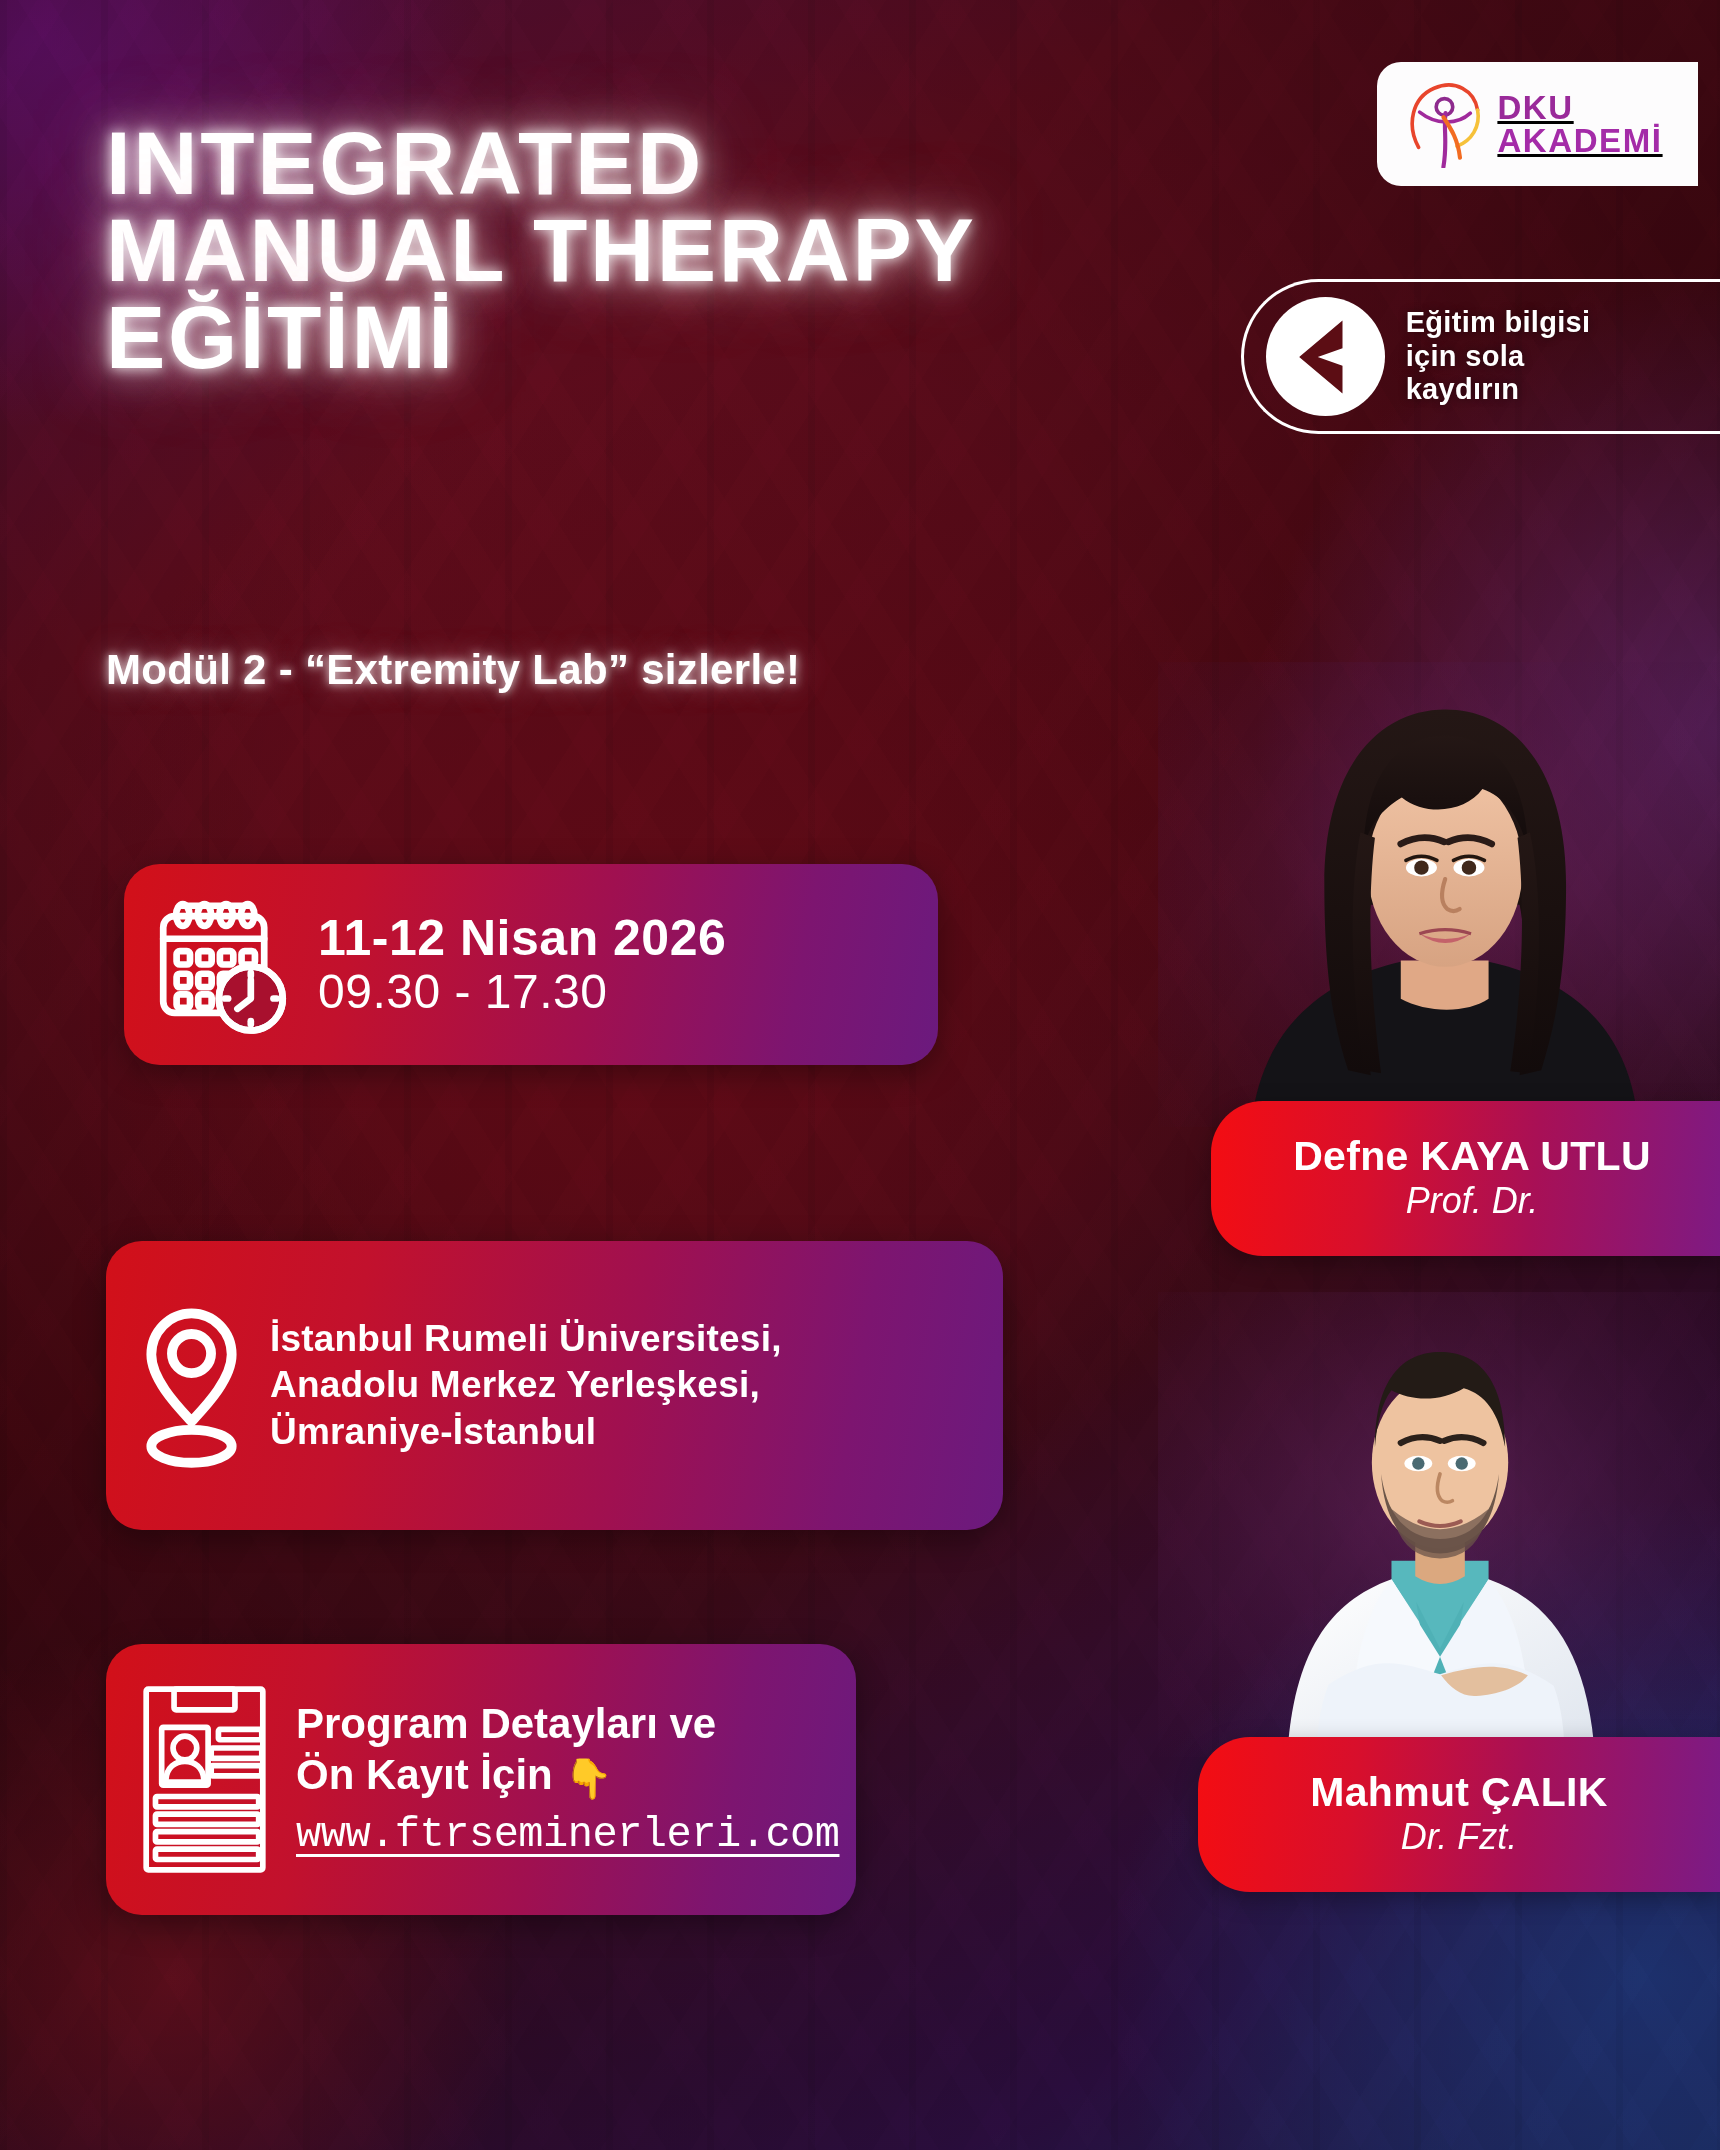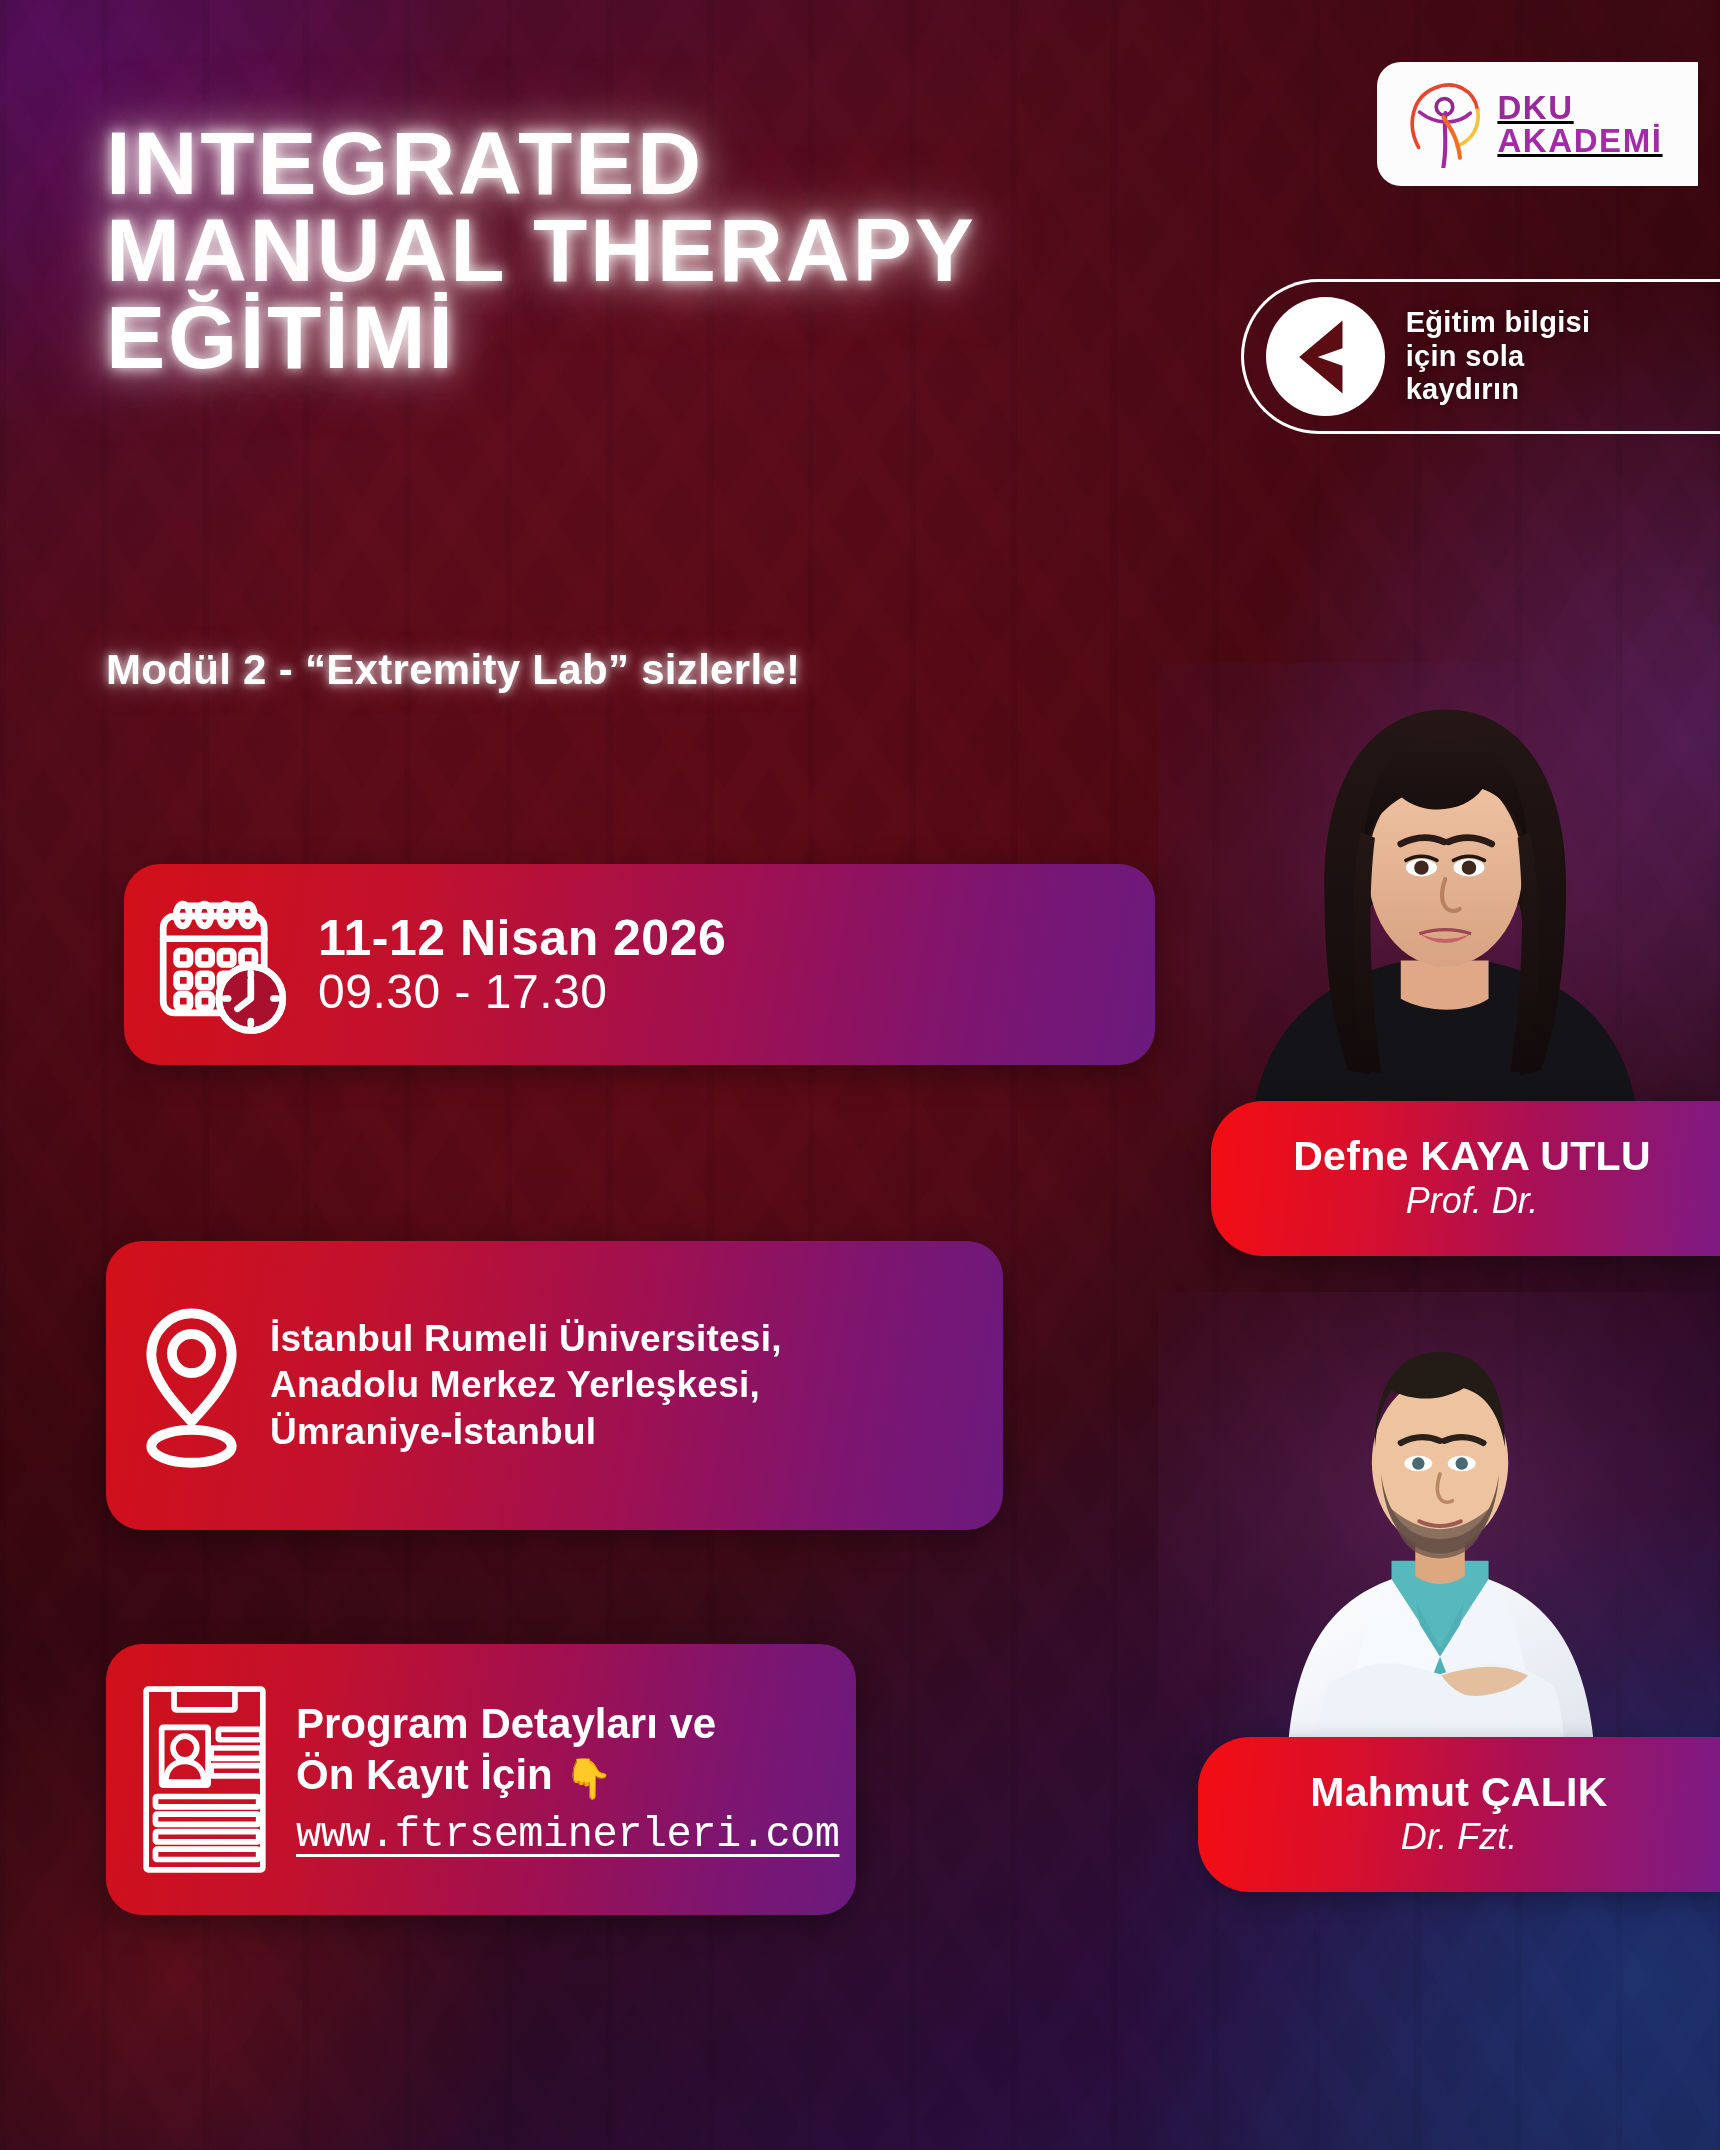--- a/index.html
+++ b/index.html
@@ -75,21 +75,21 @@
   .card{
     position:absolute; display:flex; align-items:center; gap:27px;
     border-radius:36px;
     background:linear-gradient(100deg,#d21019 0%, #c2112d 28%, #a01050 58%, #7d1570 82%, #6b1a7e 100%);
     box-shadow:0 8.3px 31px rgba(0,0,0,.34);
     padding:0 34px;
   }
   .card .ico{flex:none;display:flex;align-items:center;justify-content:center;}
   .card .txt{color:#fff;}
 
-  #card-date{left:124px; top:864px; width:1031px; height:201px;padding-left:32px;}
+  #card-date{left:124px; top:864px; width:814px; height:201px;padding-left:32px;}
   #card-date .d1{font-size:50px;font-weight:700;line-height:1.08;letter-spacing:0.5px;}
   #card-date .d2{font-size:48px;font-weight:400;line-height:1.12;letter-spacing:0.5px;}
 
   #card-loc{left:106px; top:1241px; width:897px; height:289px; align-items:center;}
   #card-loc .txt{font-size:37px;font-weight:700;line-height:1.26;letter-spacing:0.2px;}
 
   #card-prog{left:106px; top:1644px; width:750px; height:271px;}
   #card-prog .txt{font-size:42px;font-weight:700;line-height:1.22;}
   #card-prog .url{
     font-size:42px;font-weight:400;text-decoration:underline;text-underline-offset:8.3px;

